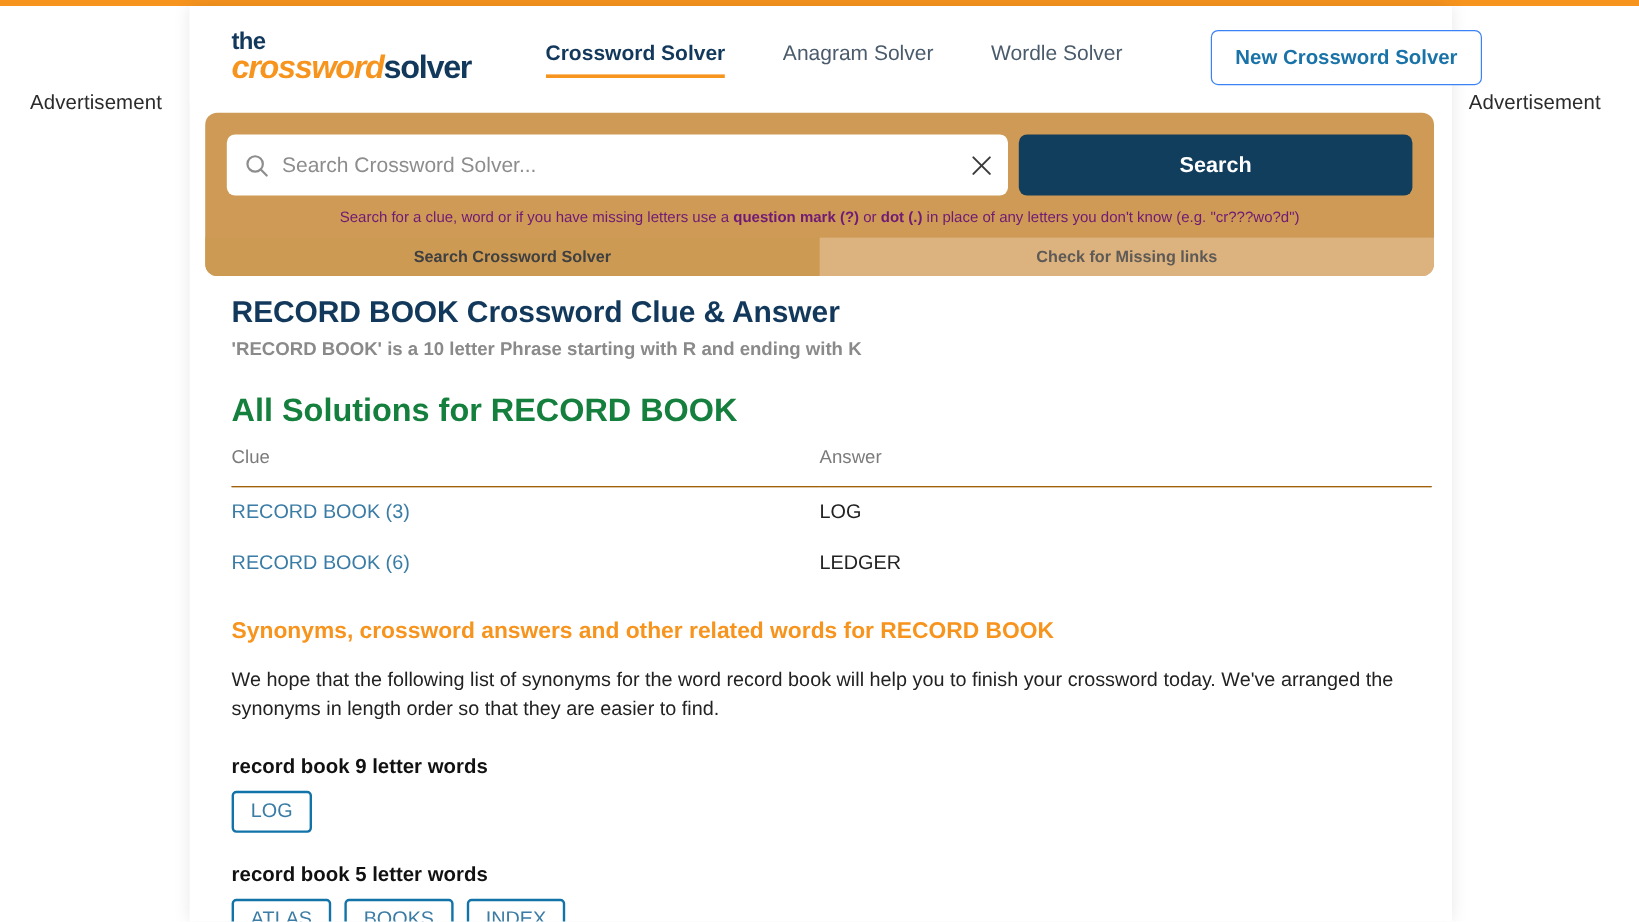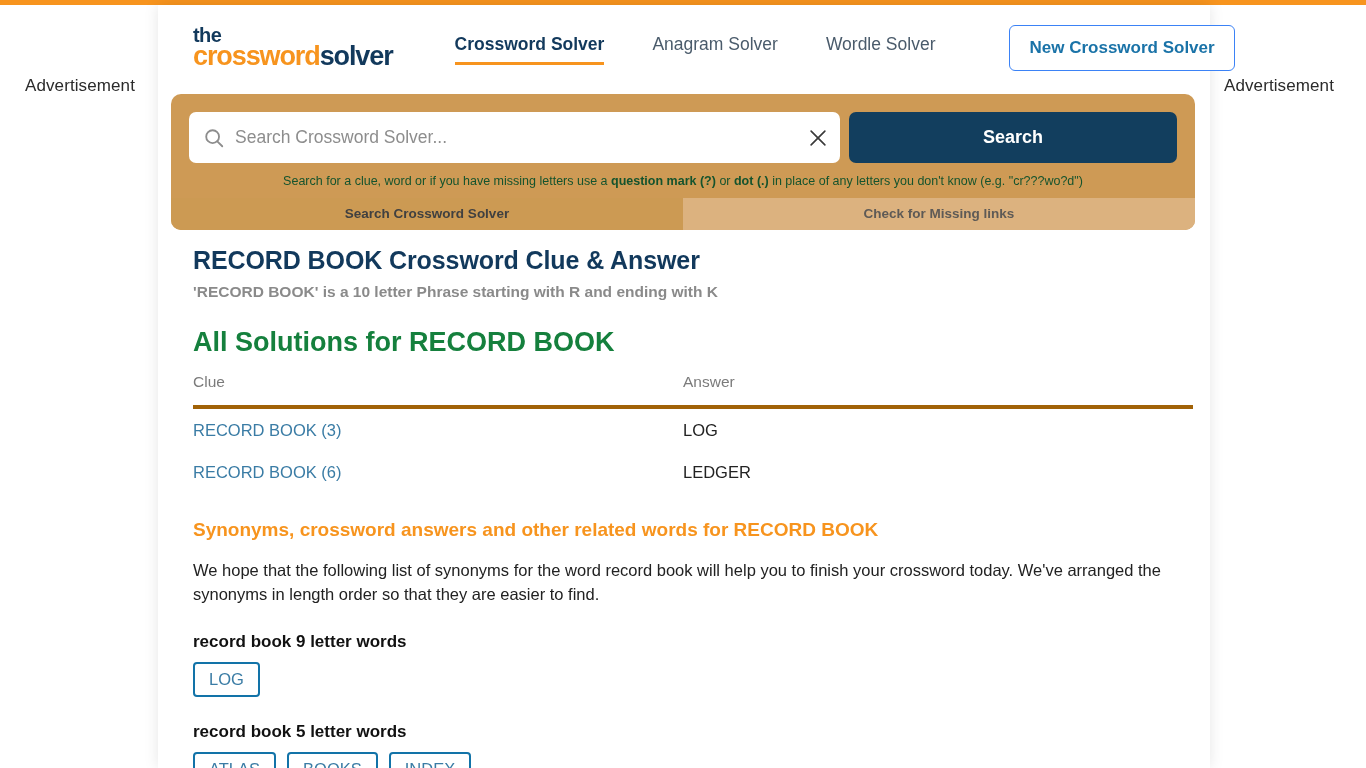--- a/index.html
+++ b/index.html
@@ -74,21 +74,21 @@
     display: block;
     font-size: 20px;
     color: #12395C;
     letter-spacing: -0.6px;
   }
   .logo .line2 {
     display: block;
     font-size: 27px;
     letter-spacing: -1.1px;
   }
-  .logo .word-crossword { color: #F7941E; }
+  .logo .word-crossword { color: #F7941E; font-style: italic; }
   .logo .word-solver    { color: #12395C; }
 
   .nav {
     display: flex;
     align-items: center;
     margin-left: 38px;
     gap: 0px;
   }
   .nav-item {
     position: relative;
@@ -189,21 +189,21 @@
     font-weight: bold;
     border: none;
     border-radius: 7px;
     cursor: pointer;
     font-family: "Liberation Sans", sans-serif;
   }
 
   .search-hint {
     text-align: center;
     font-size: 12.5px;
-    color: #14532d;
+    color: #701a75;
     padding: 11px 10px 10px 10px;
   }
   .search-hint b { font-weight: bold; }
 
   .panel-tabs { display: flex; width: 100%; }
   .panel-tab {
     flex: 1;
     text-align: center;
     font-size: 13.5px;
     font-weight: bold;
@@ -247,21 +247,21 @@
     margin-top: 15px;
     width: 1000px;
     border-collapse: collapse;
   }
   .answers-table th {
     text-align: left;
     font-size: 15.5px;
     font-weight: normal;
     color: #7b7b7b;
     padding: 0 0 14px 0;
-    border-bottom: 4px solid #a16207;
+    border-bottom: 1px solid #a16207;
   }
   .answers-table th.col-clue   { width: 490px; }
   .answers-table td {
     padding: 12px 0 11px 0;
     font-size: 16.5px;
     vertical-align: top;
   }
   .clue-link {
     color: #3A7CA5;
     text-decoration: none;

